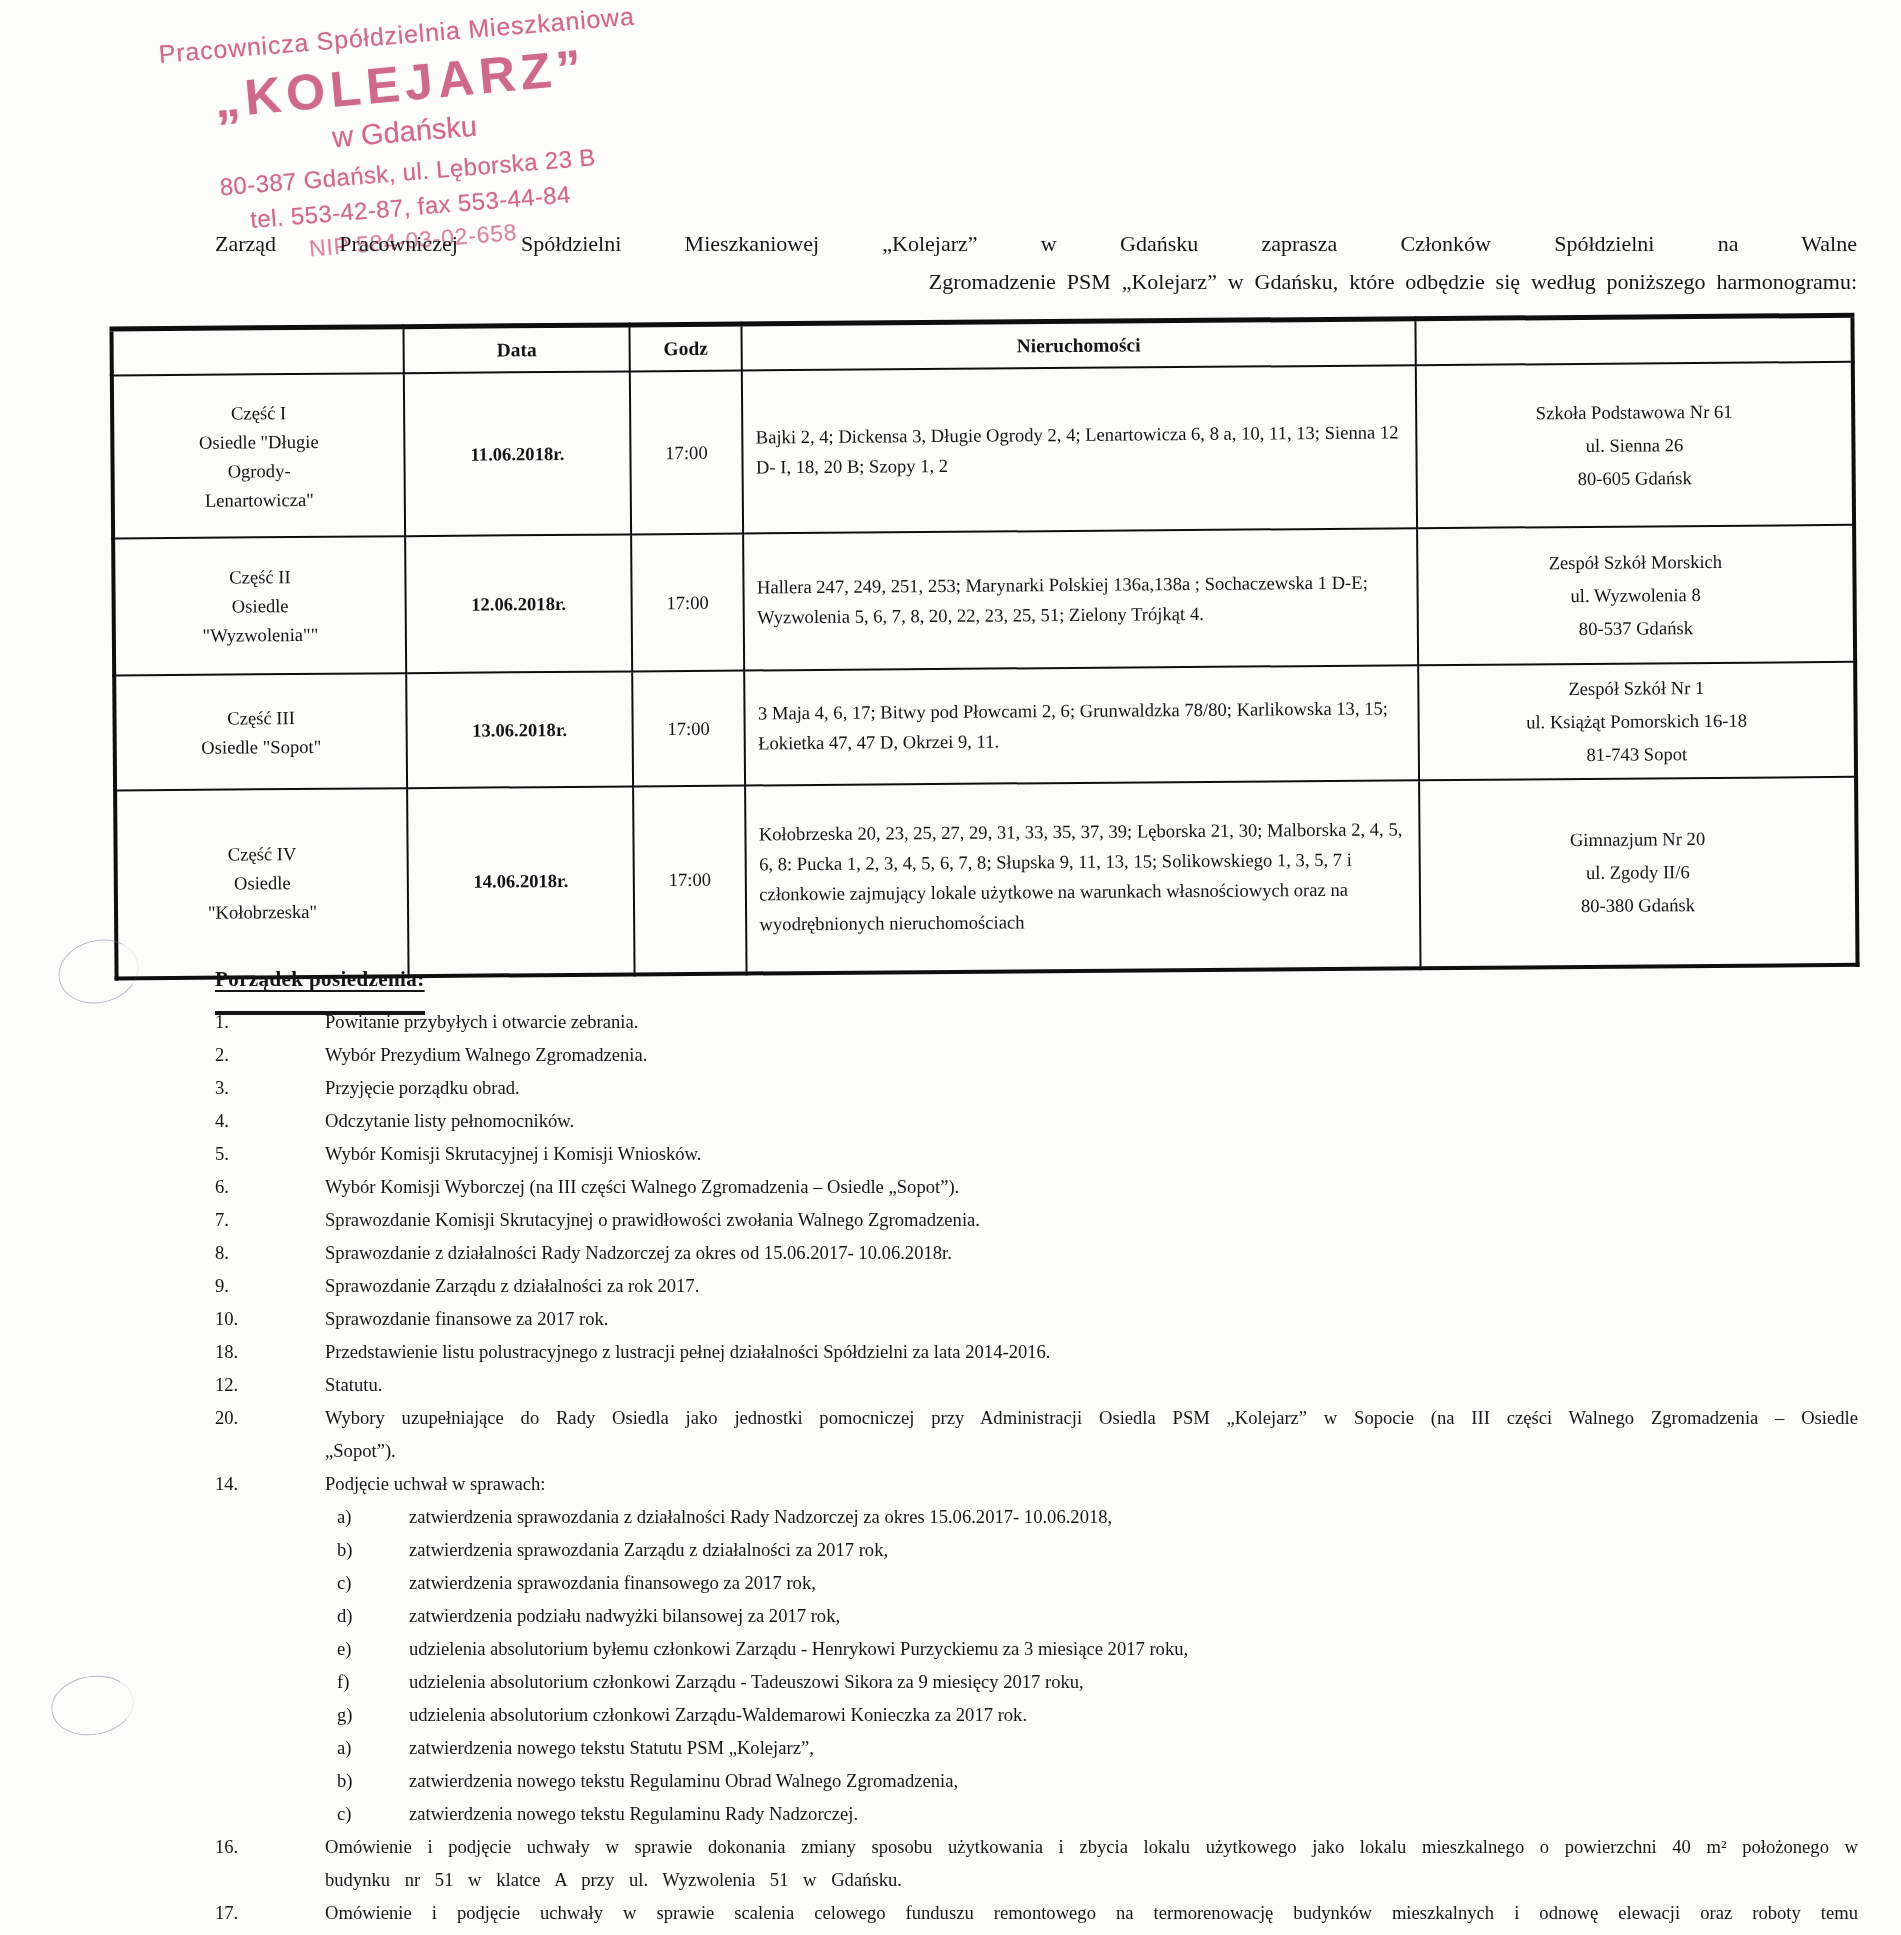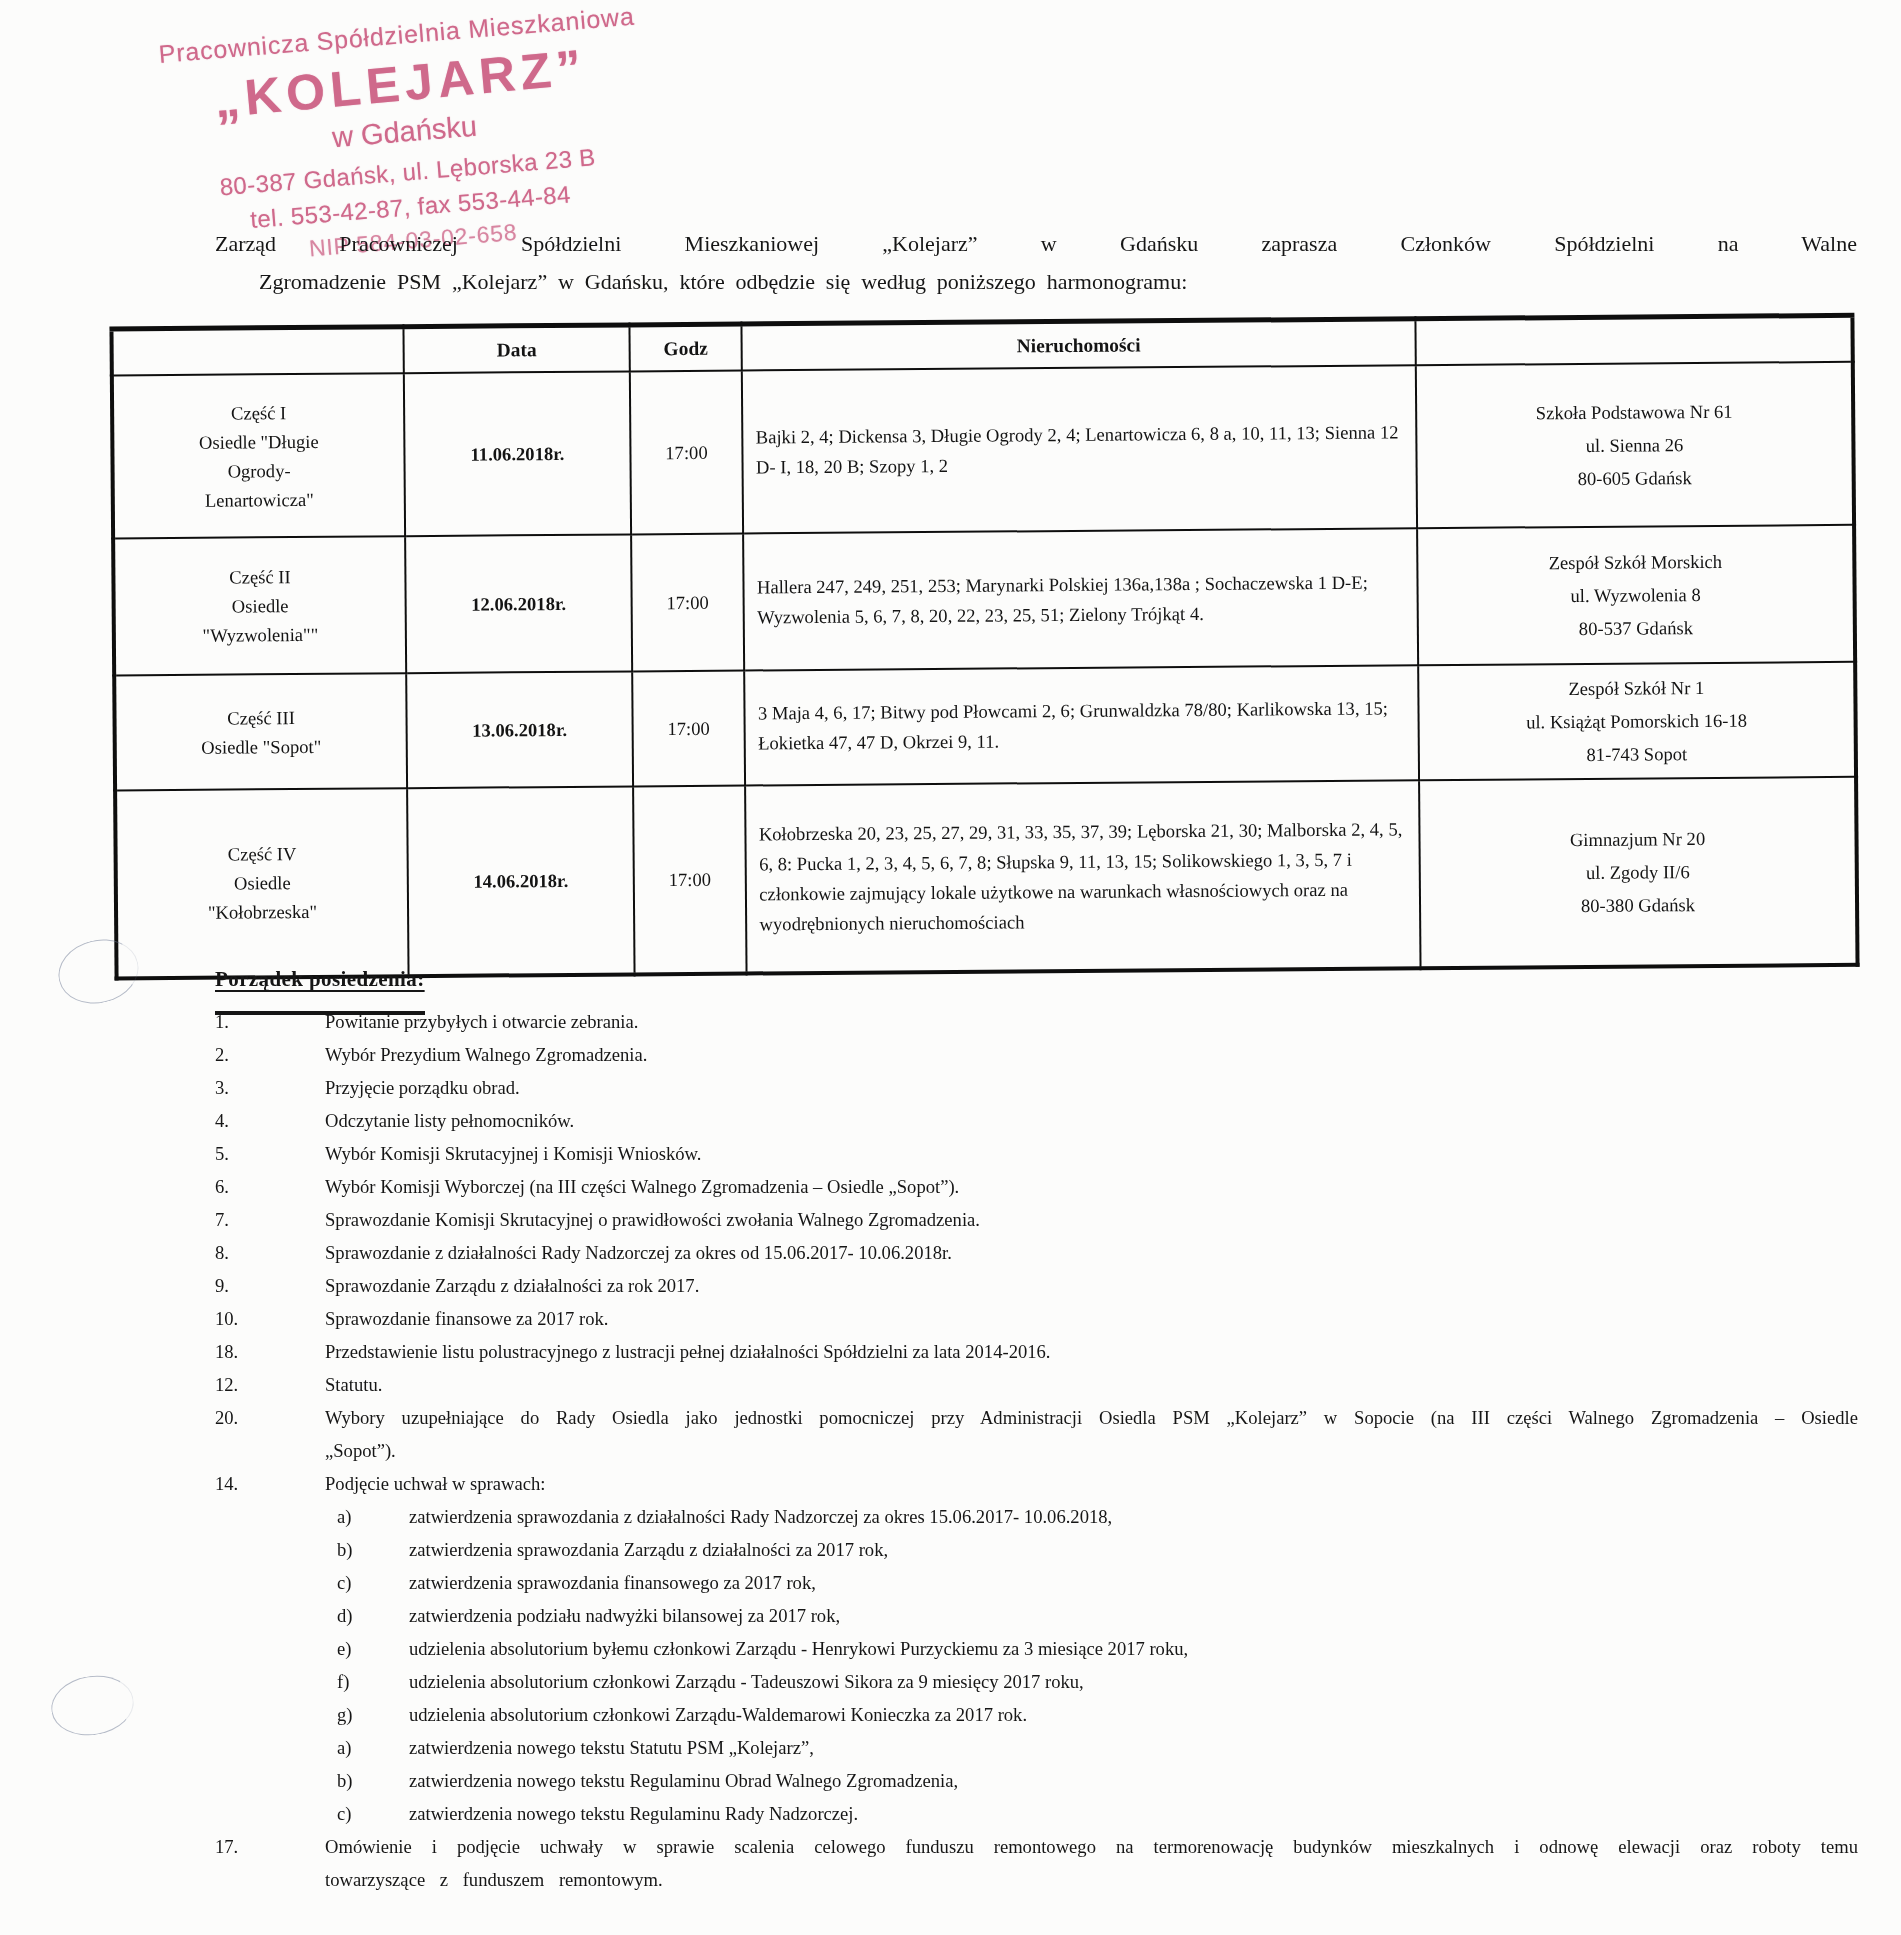--- a/index.html
+++ b/index.html
@@ -24,21 +24,21 @@
   .stamp-top .s2{font-size:50px;font-weight:bold;letter-spacing:5.4px;margin-top:5.4px;transform:rotate(-0.6deg);}
   .stamp-top .s3{font-size:29px;margin-top:2.3px;}
   .stamp-top .s4{font-size:24px;margin-top:10px;letter-spacing:0.4px;white-space:nowrap;}
   .stamp-top .s5{font-size:24px;margin-top:7px;letter-spacing:0.4px;white-space:nowrap;}
   .stamp-top .s6{font-size:23px;margin-top:6.2px;letter-spacing:0.8px;opacity:.8;}
 
   
   .intro{left:215px;top:225px;width:1642px;z-index:2;
     font-size:22px;font-weight:normal;line-height:38px;}
   .intro .l1{text-align:justify;text-align-last:justify;}
-  .intro .l2{text-align:left;word-spacing:5.4px;margin-left:44px;}
+  .intro .l2{text-align:right;word-spacing:5.4px;margin-left:44px;}
 
   
   .sched{left:112px;top:321px;transform:rotate(-0.45deg);transform-origin:40% 50%;}
   table{border-collapse:collapse;table-layout:fixed;width:1742px;
     font-size:18.6px;color:#141414;}
   table,td,th{border:2.3px solid #0e0e0e;}
   table{border-width:4.3px;border-top-width:5.4px;}
   th{font-size:19.4px;font-weight:bold;height:43px;padding:0 3.9px;}
   td{vertical-align:middle;padding:7px 7.7px;}
   .c-part{width:292px;text-align:center;line-height:29px;}
@@ -248,20 +248,24 @@
     <div class="ag-sub">
         <div class="ag-sub-letter">b)</div>
         <div class="ag-sub-text">zatwierdzenia nowego tekstu Regulaminu Obrad Walnego Zgromadzenia,</div>
       </div>
     <div class="ag-sub">
         <div class="ag-sub-letter">c)</div>
         <div class="ag-sub-text">zatwierdzenia nowego tekstu Regulaminu Rady Nadzorczej.</div>
       </div>
 
     <div class="ag-item">
+        <div class="ag-num">16.</div>
+        <div class="ag-text wide">Omówienie i podjęcie uchwały w sprawie dokonania zmiany sposobu użytkowania i zbycia lokalu użytkowego jako lokalu mieszkalnego o powierzchni 40 m²  położonego w budynku nr 51 w klatce A przy ul. Wyzwolenia 51 w Gdańsku.</div>
+      </div>
+    <div class="ag-item">
         <div class="ag-num">17.</div>
         <div class="ag-text wide">Omówienie i podjęcie uchwały w sprawie scalenia celowego funduszu remontowego na termorenowację budynków mieszkalnych i odnowę elewacji oraz roboty temu towarzyszące z funduszem remontowym.</div>
       </div>
 
   </div>
 
   <div class="oval o1"></div>
   <div class="oval o2"></div>
 
 </div>

